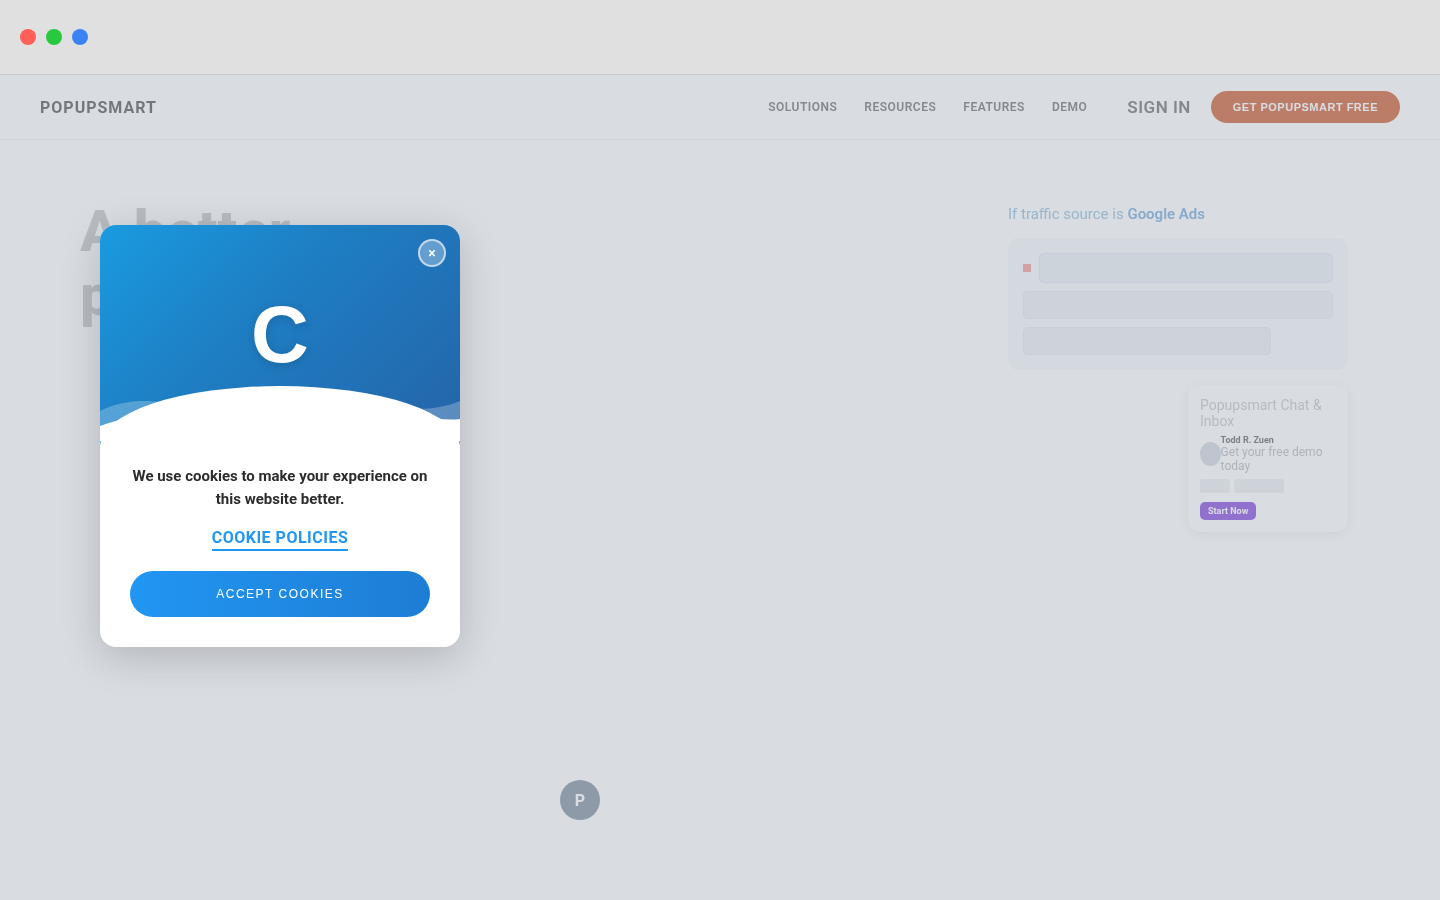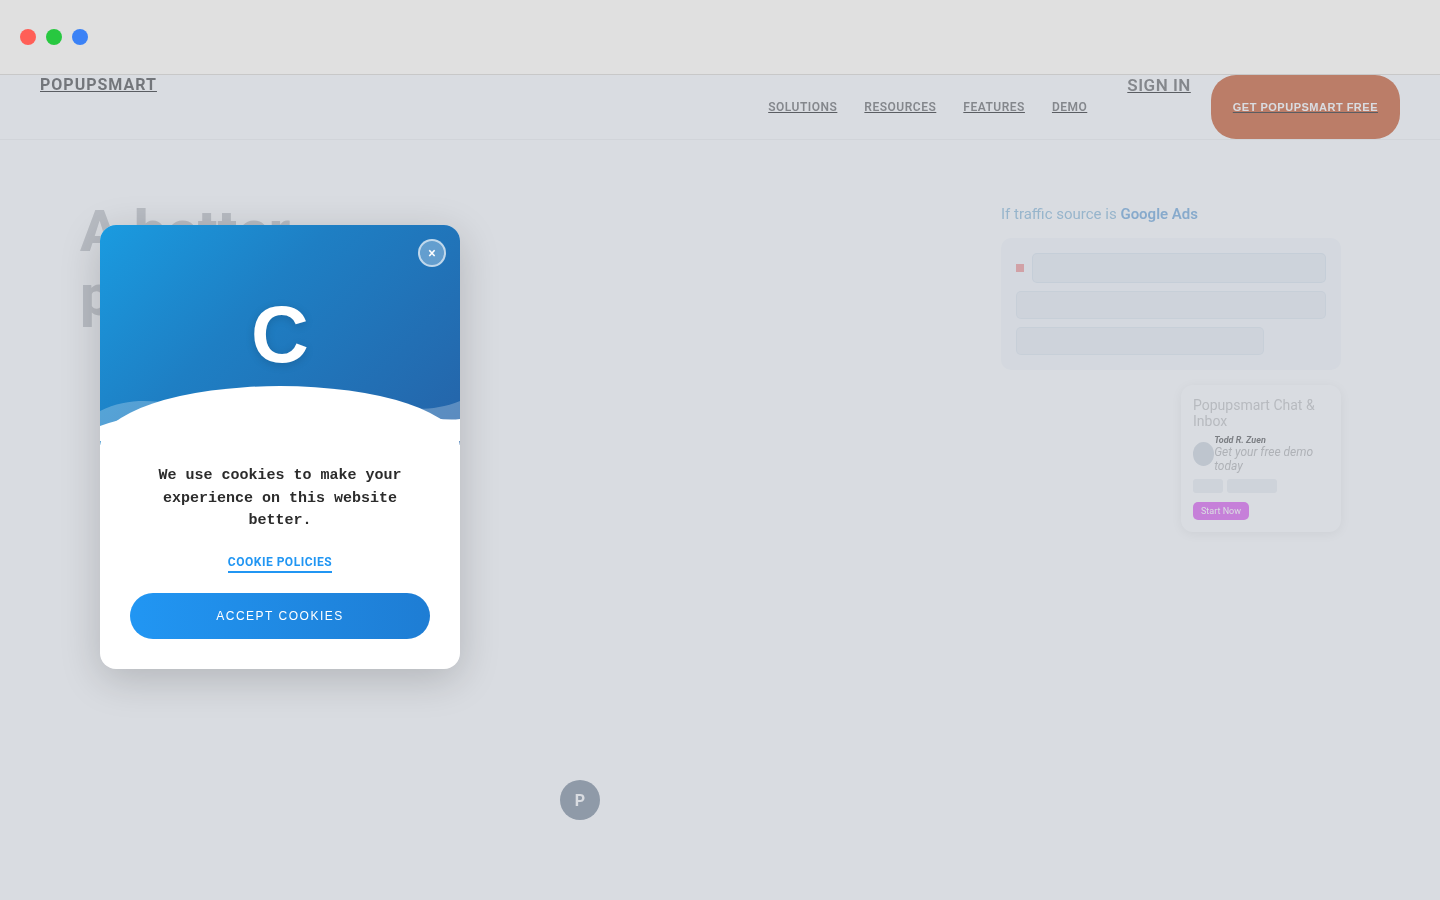--- a/index.html
+++ b/index.html
@@ -52,25 +52,25 @@
       position: absolute;
       top: 0; left: 0; right: 0; bottom: 0;
       background: white;
     }
 
     
     .nav-bar {
       background: white;
       height: 65px;
       display: flex;
+      align-items: center;
       padding: 0 40px;
       border-bottom: 1px solid #eee;
       position: relative;
       z-index: 1;
-      text-decoration: underline;
     }
 
     .nav-logo {
       font-weight: 700;
       font-size: 16px;
       color: #333;
       letter-spacing: 1px;
       margin-right: auto;
     }
 
@@ -227,25 +227,24 @@
       padding: 20px 30px 30px;
       text-align: center;
     }
 
     .popup-text {
       font-size: 15px;
       font-weight: 700;
       color: #2c2c2c;
       line-height: 1.5;
       margin-bottom: 18px;
-      font-family: Liberation Mono, monospace;
     }
 
     .cookie-policy-link {
-      font-size: 12px;
+      font-size: 16px;
       font-weight: 700;
       color: #2196f3;
       letter-spacing: 0.5px;
       text-transform: uppercase;
       border-bottom: 2px solid #2196f3;
       padding-bottom: 2px;
       display: inline-block;
       margin-bottom: 20px;
       text-decoration: none;
     }
@@ -301,49 +300,49 @@
       <button class="nav-cta">GET POPUPSMART FREE</button>
     </div>
 
     <div class="hero-area">
       <h1 class="hero-title">
         <span>A better</span><br>
         <span>popup builder.</span>
       </h1>
     </div>
 
-    <div style="position:absolute; top:130px; right:99px; z-index:2;">
+    <div style="position:absolute; top:130px; right:92px; z-index:2;">
       <div class="traffic-source-text">
         <span>If traffic source is</span>
         <span style="color:#5b9bd5; font-weight:600;">Google Ads</span>
       </div>
 
       <div style="background:rgba(240,244,248,0.7); border-radius:10px; padding:15px; width:340px; margin-bottom:15px; position:relative;">
         <div style="display:flex; align-items:center; gap:8px; margin-bottom:8px; position:relative;">
           <div style="width:8px;height:8px;background:#e88;border-radius:50;"></div>
           <div style="flex:1; height:30px; background:rgba(220,228,236,0.6); border-radius:5px; border:1px solid rgba(200,215,230,0.5);"></div>
         </div>
         <div style="height:28px; background:rgba(220,228,236,0.5); border-radius:5px; border:1px solid rgba(200,215,230,0.4); margin-bottom:8px;"></div>
         <div style="height:28px; background:rgba(220,228,236,0.5); border-radius:5px; border:1px solid rgba(200,215,230,0.4); width:80%;"></div>
       </div>
 
       <div style="background:white; border-radius:12px; padding:12px; width:160px; box-shadow:0 2px 12px rgba(0,0,0,0.1); margin-left:auto;">
         <div style="font-size:14px;color:#bbb;margin-bottom:6px;">Popupsmart Chat &amp; Inbox</div>
-        <div style="display:flex;align-items:center;margin-bottom:6px;font-style:italic;">
+        <div style="display:flex;align-items:center;margin-bottom:6px;">
           <div style="width:24px;height:24px;border-radius:50%;background:#c8d0d8;"></div>
           <div>
             <div style="font-size:9px;font-weight:700;color:#444;">Todd R. Zuen</div>
             <div style="font-size:12px;color:#aaa;">Get your free demo today</div>
           </div>
         </div>
         <div style="display:flex; gap:4px; margin-bottom:6px;">
           <div style="height:14px;width:30px;background:#e8ecf0;border-radius:3px;"></div>
           <div style="height:14px;width:50px;background:#e8ecf0;border-radius:3px;"></div>
         </div>
-        <div style="background:#d946ef;color:white;border-radius:5px;padding:4px 8px;font-size:9px;font-weight:400;display:inline-block;">Start Now</div>
+        <div style="background:#6d28d9;color:white;border-radius:5px;padding:4px 8px;font-size:9px;font-weight:700;display:inline-block;">Start Now</div>
       </div>
     </div>
 
     <div class="p-badge">P</div>
 
   </div>
 
   <div class="overlay-dim"></div>
 
   <div class="cookie-popup">

